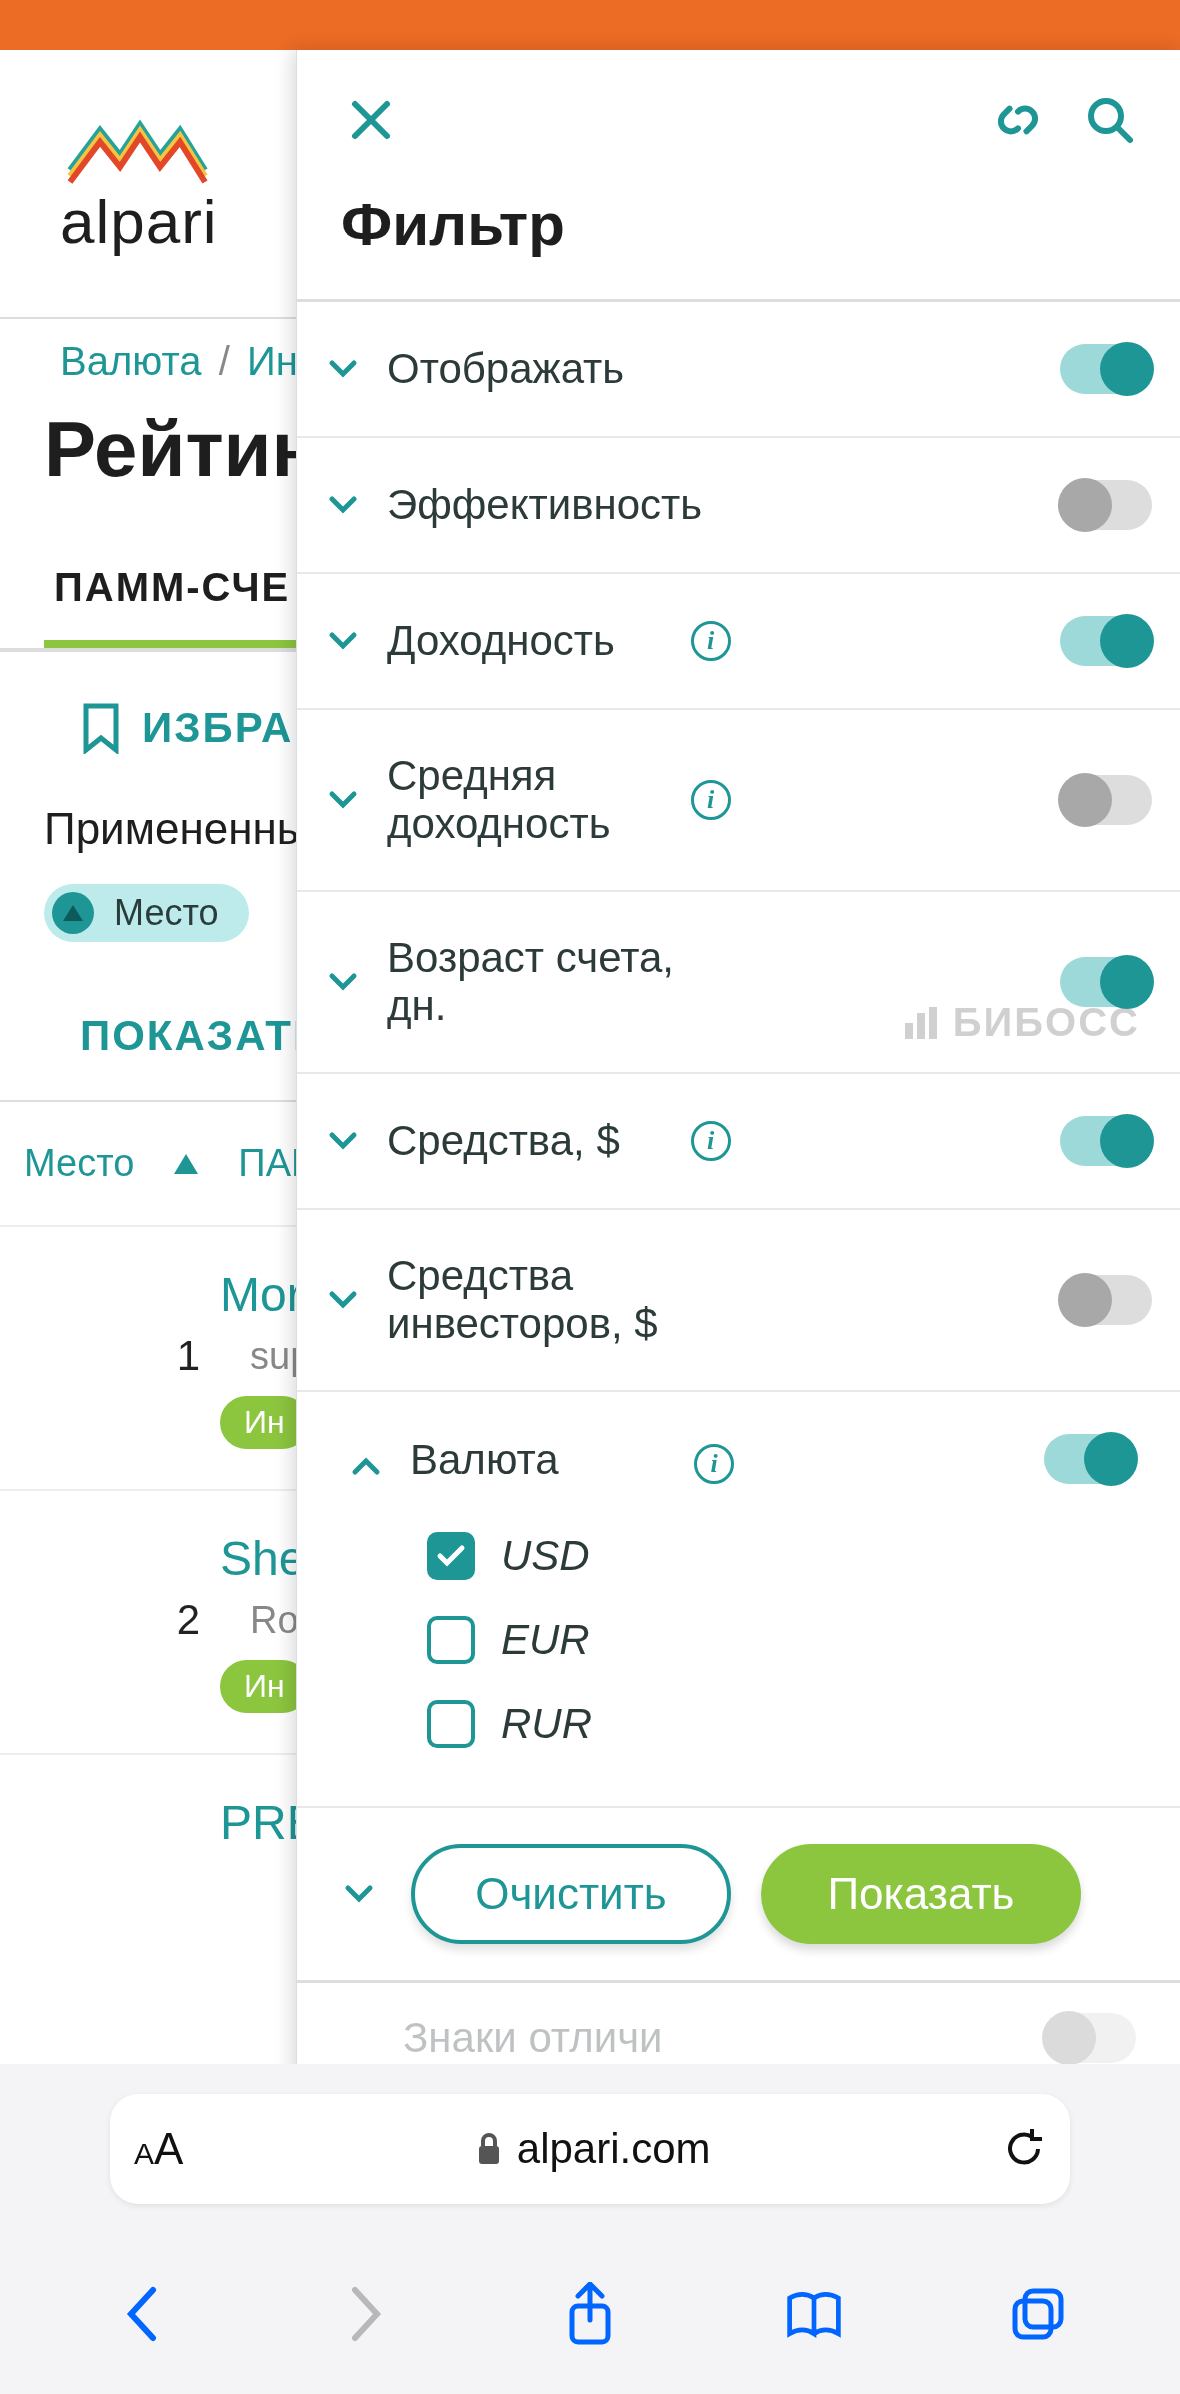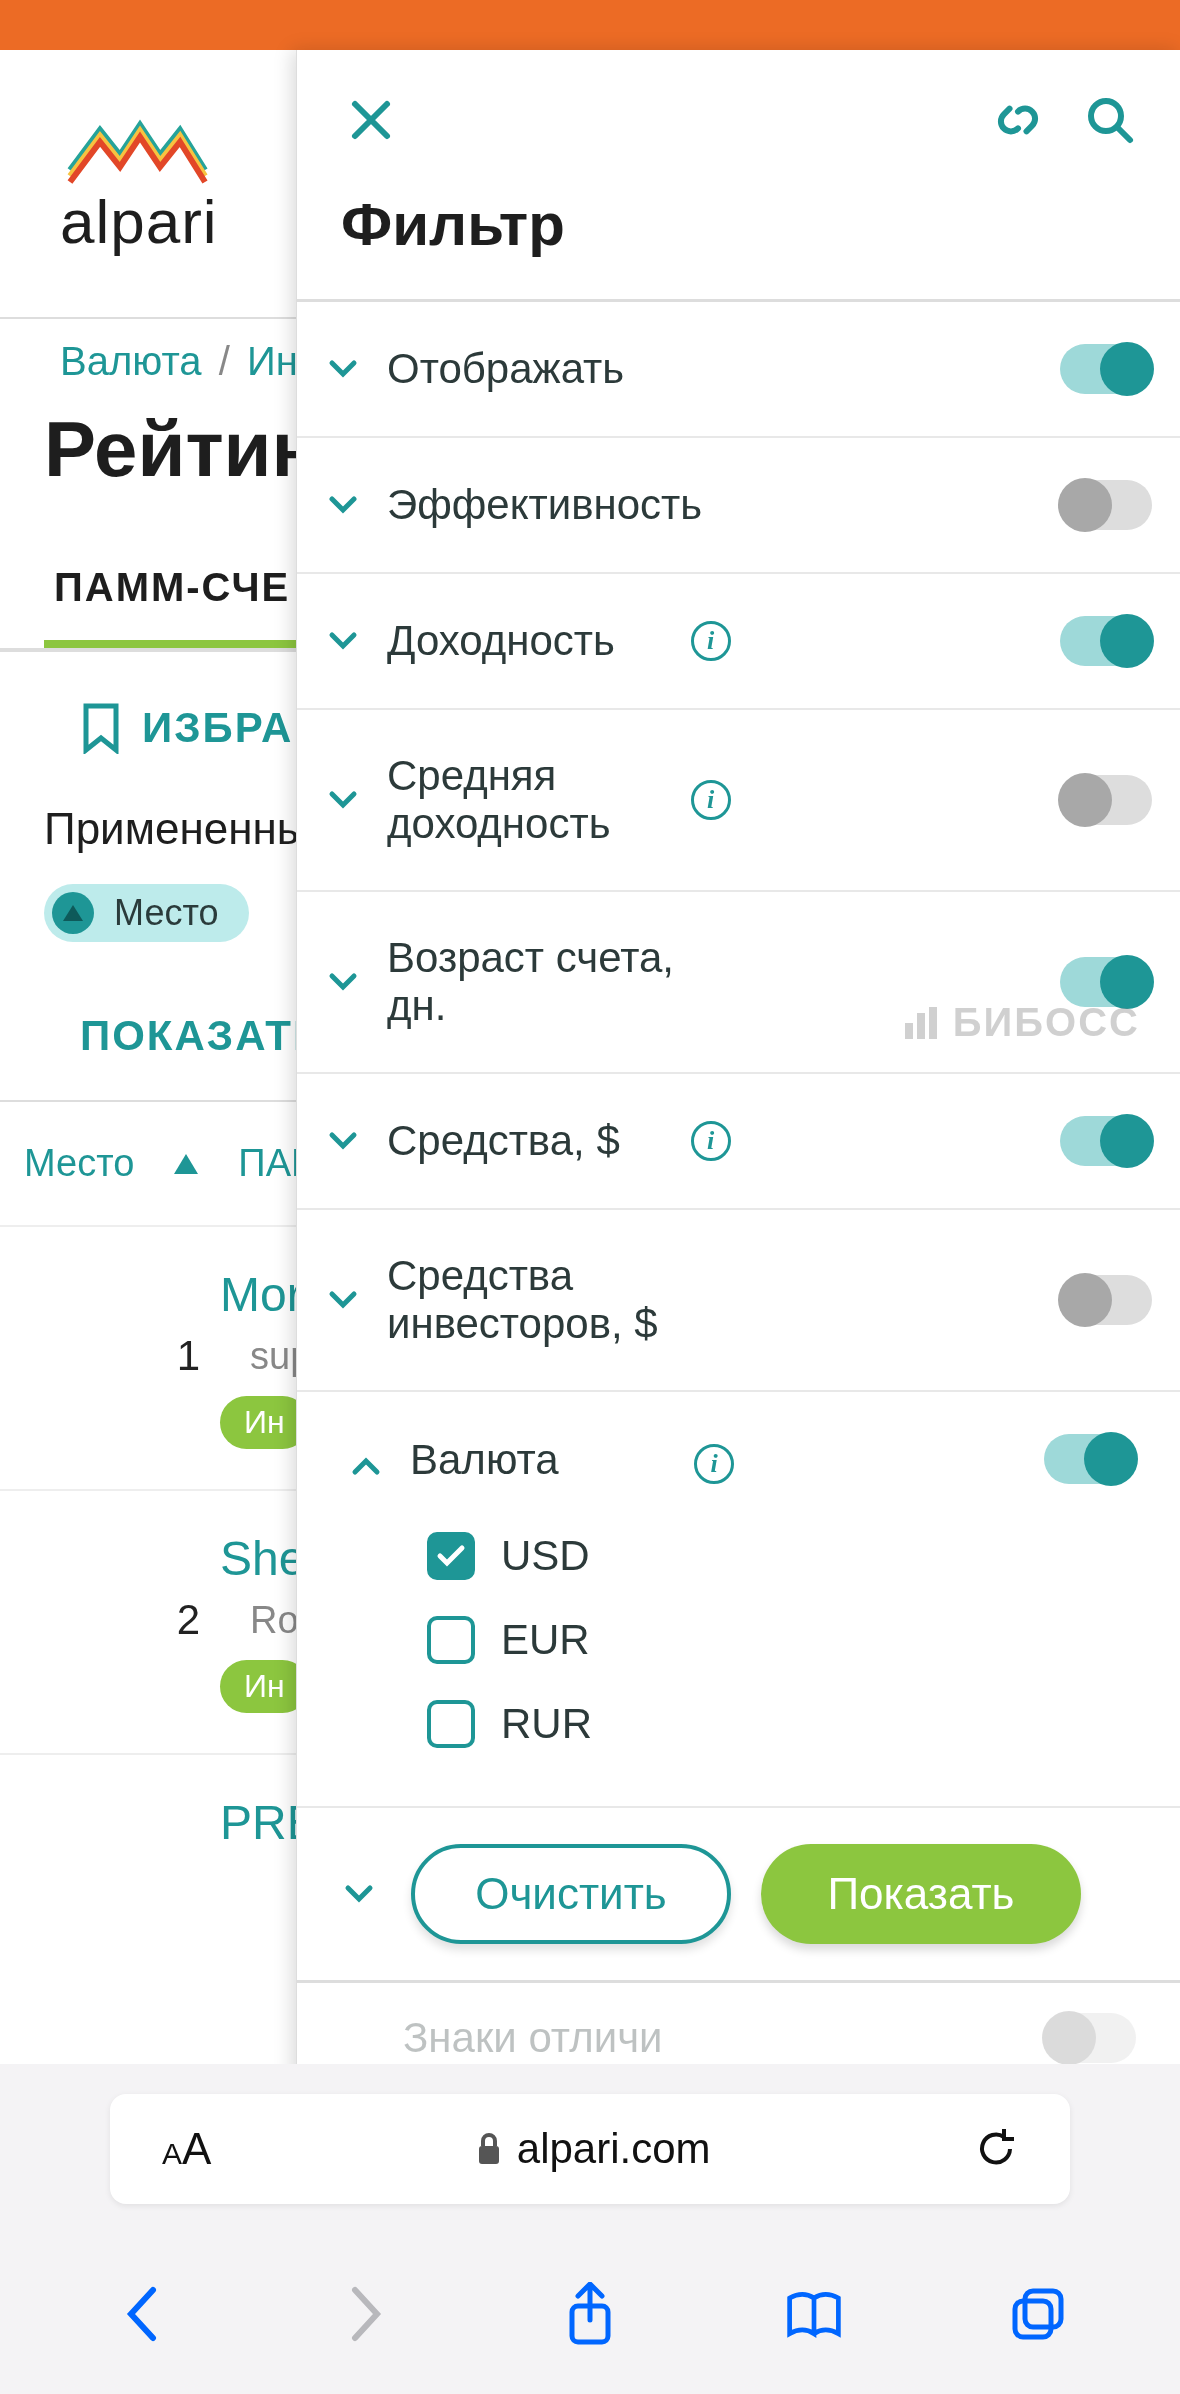--- a/index.html
+++ b/index.html
@@ -50,37 +50,37 @@
   .toggle { width:92px; height:50px; border-radius:25px; position:relative; flex-shrink:0; }
   .toggle.on { background:#9ED9D9; }
   .toggle.off { background:#ddd; }
   .knob { position:absolute; width:54px; height:54px; border-radius:50%; top:-2px; }
   .toggle.on .knob { right:-2px; background:#1E9696; }
   .toggle.off .knob { left:-2px; background:#A8A8A8; }
 
   .currency-block { border-bottom:2px solid #e8e8e8; padding-bottom:30px; }
   .currency-head { display:flex; align-items:flex-end; padding:42px 44px 20px 44px; gap:26px;margin-left:7px; }
   .cur-opts { padding: 10px 44px 10px 130px; }
-  .opt { display:flex; align-items:center; gap:26px; padding:18px 0; }
+  .opt { display:flex; align-items:center; gap:26px; padding:18px 0;font-style:italic; }
   .cbx { width:48px; height:48px; border:4px solid #1E9696; border-radius:10px; display:flex; align-items:center; justify-content:center; }
   .cbx.checked { background:#1E9696; }
   .opt-label { font-size:42px; color:#2c3a3a; }
 
   .actions-row { position:relative; display:flex; align-items:center; padding:36px 44px 36px 44px; gap:30px; }
   .btn { border-radius:60px; height:100px; display:flex; align-items:center; justify-content:center; font-size:44px; font-weight:400; }
   .btn-clear { width:320px; background:#fff; border:4px solid #1E9696; color:#1E9696; box-shadow: 0 6px 10px rgba(0,0,0,.12); margin-left:70px; }
   .btn-show { width:320px; background:#8CC63F; color:#fff; box-shadow: 0 6px 10px rgba(0,0,0,.15); }
   .ar-chev { position:absolute; left:44px; top:50%; transform:translateY(-50%); }
   .peek-text { position:absolute; font-size:42px; color:#2c3a3a; right:10px; top:50%; transform:translateY(-50%); z-index:-1; }
 
   .watermark { position:absolute; right:40px; top:1000px; font-size:40px; font-weight:700; color:rgba(120,120,120,.35); letter-spacing:2px; display:flex; align-items:center; gap:12px; z-index:5; pointer-events:none; }
 
   
   .safari-url { position:absolute; left:0; bottom:160px; width:1180px; height:170px; background:#F4F3F5; display:flex; align-items:center; justify-content:center; }
-  .url-pill { width:960px; height:110px; background:#fff; border-radius:16px; display:flex; align-items:center; justify-content:space-between; padding:0 52px; box-shadow: 0 2px 6px rgba(0,0,0,.08); }
+  .url-pill { width:960px; height:110px; background:#fff; border-radius:28px; display:flex; align-items:center; justify-content:space-between; padding:0 24px; box-shadow: 0 2px 6px rgba(0,0,0,.08); }
   .url-left { font-size:40px; color:#111; font-weight:500; }
   .url-center { display:flex; align-items:center; gap:14px; font-size:42px; color:#111; }
   .url-right { width:44px; height:44px; }
   .safari-nav { position:absolute; left:0; bottom:0; width:1180px; height:160px; background:#F4F3F5; display:flex; align-items:center; justify-content:space-around; padding:0 30px; }
   .nav-ico { width:60px; height:60px; display:flex; align-items:center; justify-content:center; }
 
   .partial-row { display:flex; align-items:center; padding:30px 44px 0 44px; gap:26px; }
 
   
   svg { display:block; }

